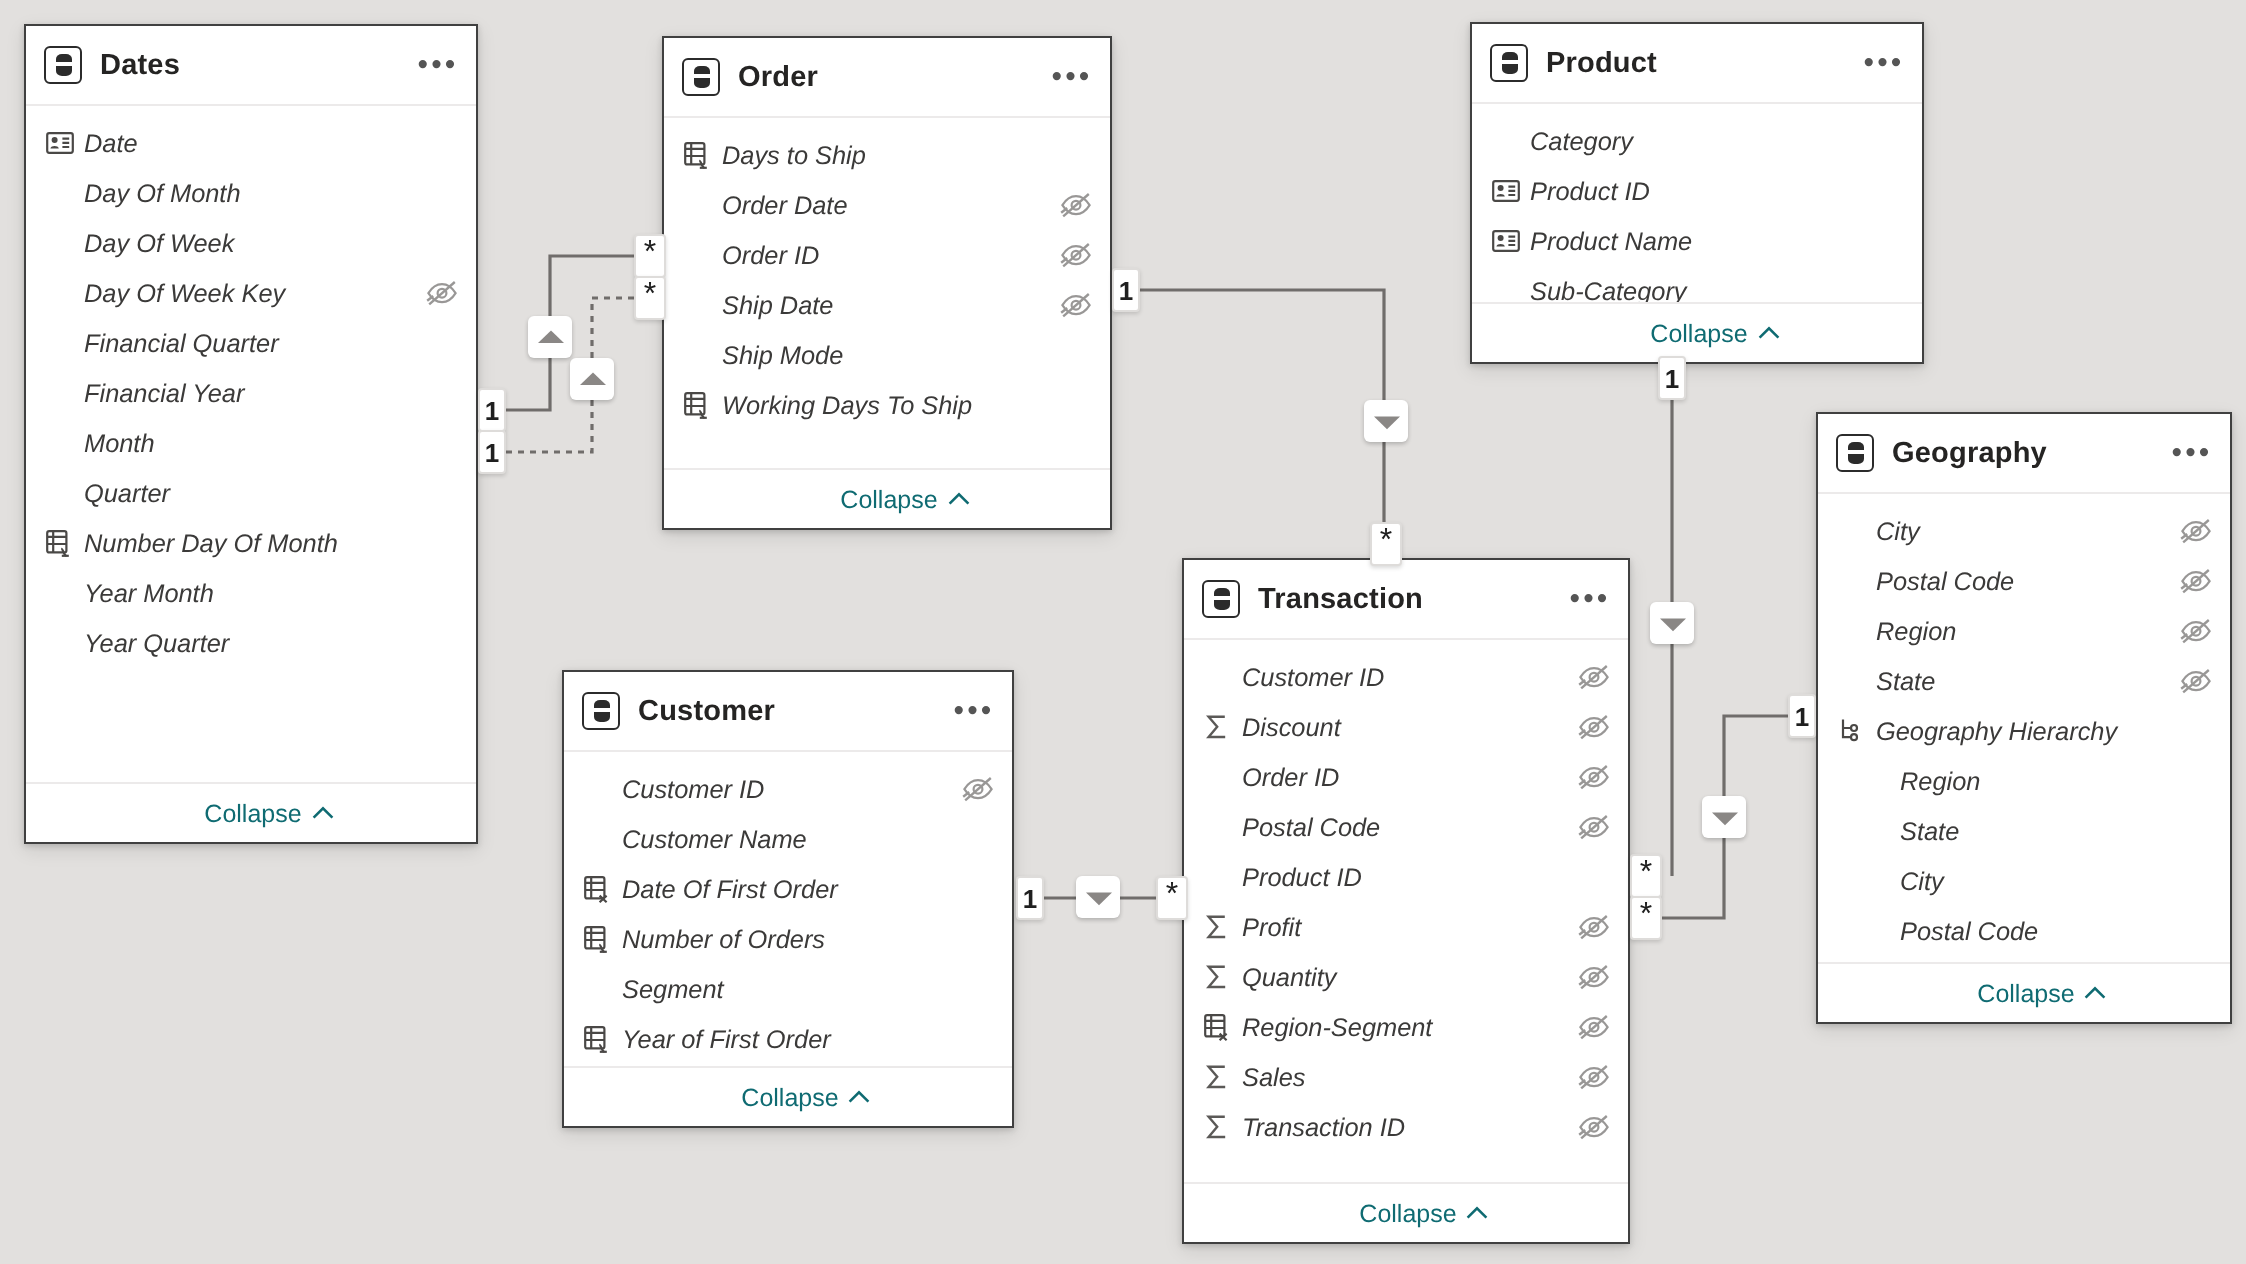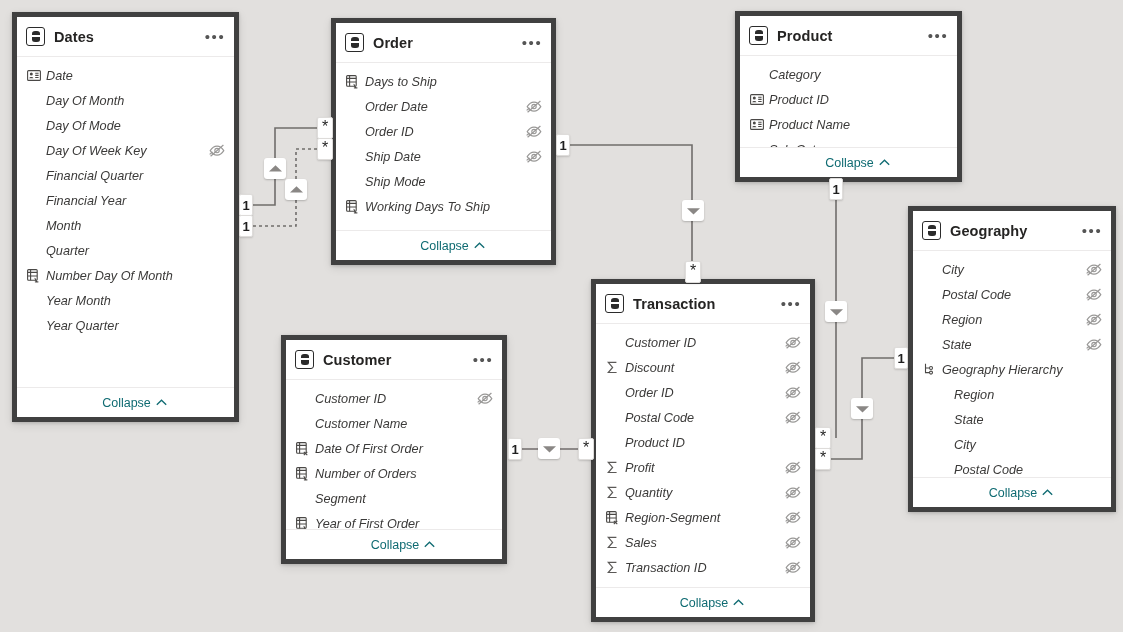--- a/index.html
+++ b/index.html
@@ -18,21 +18,21 @@
   }
   #links {
     position: absolute; left: 0; top: 0;
     width: 1123px; height: 632px;
     pointer-events: none;
   }
   
   .tbl {
     position: absolute;
     background: #ffffff;
-    border: 5px solid #404040;
+    border: 1px solid #404040;
     box-shadow: 0 1px 3px rgba(0,0,0,0.16), 0 3px 9px rgba(0,0,0,0.10);
     display: flex; flex-direction: column;
   }
   .tbl-head {
     height: 40px; min-height: 40px;
     display: flex; align-items: center;
     padding: 0 10px 0 9px;
     border-bottom: 1px solid #eceaea;
     background: #fff;
   }
@@ -179,21 +179,21 @@
             <span class="fname">Date</span>
             <span class="eye"></span>
           </div>
           <div class="field">
             <span class="fico empty"></span>
             <span class="fname">Day Of Month</span>
             <span class="eye"></span>
           </div>
           <div class="field">
             <span class="fico empty"></span>
-            <span class="fname">Day Of Mode</span>
+            <span class="fname">Day Of Week</span>
             <span class="eye"></span>
           </div>
           <div class="field">
             <span class="fico empty"></span>
             <span class="fname">Day Of Week Key</span>
             <span class="eye">
               <svg width="16" height="13" viewBox="0 0 16 13">
                 <path d="M1.2,6.6 C3.3,3.2 6,2.1 8,2.1 C10,2.1 12.7,3.2 14.8,6.6 C12.7,10 10,11.1 8,11.1 C6,11.1 3.3,10 1.2,6.6 Z" fill="none" stroke="#5b5957" stroke-width="1.1"></path>
                 <circle cx="8" cy="6.6" r="2.2" fill="none" stroke="#5b5957" stroke-width="1.1"></circle>
                 <path d="M1.6,12.2 L14.4,1.0" stroke="#5b5957" stroke-width="1.2"></path>

